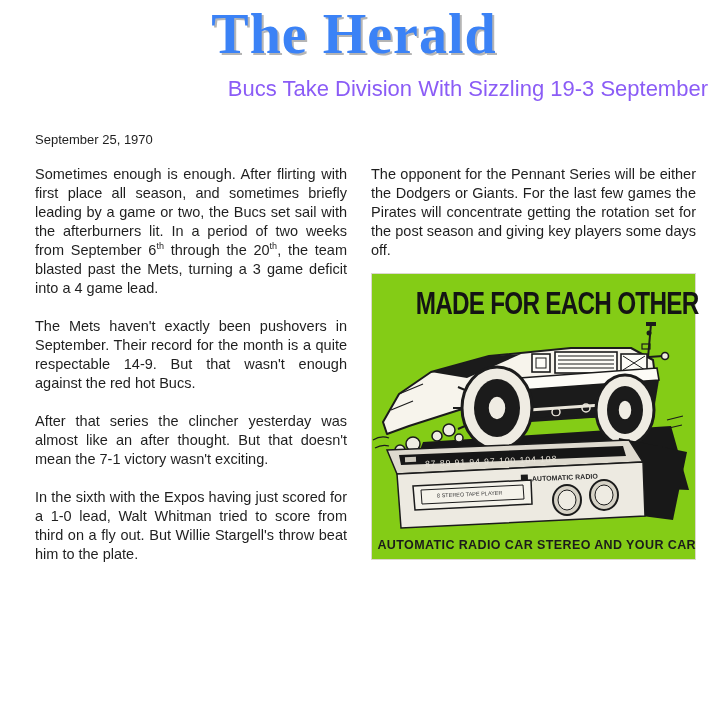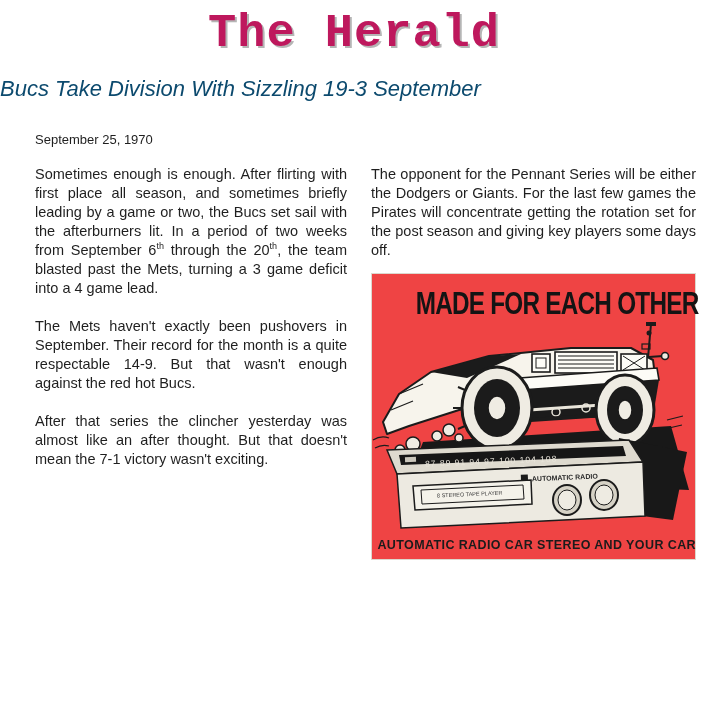--- a/index.html
+++ b/index.html
@@ -2,45 +2,45 @@
 <html><head>
 <meta charset="utf-8">
 <style>
   html,body{margin:0;padding:0;}
   body{
     width:708px;height:714px;background:#ffffff;overflow:hidden;
     font-family:"Liberation Sans",sans-serif;color:#1f1f1f;
   }
   .masthead{
     text-align:center;margin-top:6px;height:58px;
-    font-family:Liberation Mono, monospace;font-weight:bold;font-size:47px;line-height:56px;
-    color:#be185d;letter-spacing:1px;
+    font-family:Liberation Serif, serif;font-weight:bold;font-size:56px;line-height:56px;
+    color:#3b82f6;letter-spacing:1px;
     text-shadow:2px 2px 0 #b5b5b5;
   }
   .headline{
-    text-align:left;margin-top:11px;
-    font-size:22px;line-height:28px;color:#0c4a6e;font-style:italic;
+    text-align:right;margin-top:11px;
+    font-size:22px;line-height:28px;color:#8b5cf6;
   }
   .dateline{
     margin:27px 0 0 35px;font-size:13px;line-height:19px;
   }
   .columns{
     display:flex;margin:16px 12px 0 35px;gap:24px;
   }
   .col-left{width:320px;}
   .col-right{width:325px;}
   .col p{
     margin:0 0 19px 0;font-size:14.5px;line-height:19px;
     text-align:justify;color:#1f1f1f;
   }
   .col p:last-child{margin-bottom:0;}
   sup{font-size:9px;line-height:0;vertical-align:super;}
   
   .ad{
-    width:325px;height:287px;background:#ef4444;margin-top:-6px;
+    width:325px;height:287px;background:#84cc16;margin-top:-6px;
     box-sizing:border-box;padding-top:13px;
     box-shadow:0 0 0 1px #dcd8ce inset;
   }
   .ad-headline{text-align:center;height:36px;}
   .ad-headline span{
     display:inline-block;transform:scaleX(0.76);transform-origin:50% 50%;
     font-weight:bold;font-size:32px;line-height:34px;letter-spacing:-1px;
     color:#141414;white-space:nowrap;
   }
   .ad svg{display:block;}
@@ -57,20 +57,21 @@
 
 <div class="headline">Bucs Take Division With Sizzling 19-3 September</div>
 
 <div class="dateline">September 25, 1970</div>
 
 <div class="columns">
   <div class="col col-left">
     <p><span>Sometimes enough is enough. After flirting with first place all season, and sometimes briefly leading by a game or two, the Bucs set sail with the afterburners lit. In a period of two weeks from September 6</span><sup>th</sup><span> through the 20</span><sup>th</sup><span>, the team blasted past the Mets, turning a 3 game deficit into a 4 game lead.</span></p>
     <p>The Mets haven't exactly been pushovers in September. Their record for the month is a quite respectable 14-9. But that wasn't enough against the red hot Bucs.</p>
     <p>After that series the clincher yesterday was almost like an after thought. But that doesn't mean the 7-1 victory wasn't exciting.</p>
+    <p>In the sixth with the Expos having just scored for a 1-0 lead, Walt Whitman tried to score from third on a fly out. But Willie Stargell's throw beat him to the plate.</p>
   </div>
 
   <div class="col col-right">
     <p>The opponent for the Pennant Series will be either the Dodgers or Giants. For the last few games the Pirates will concentrate getting the rotation set for the post season and giving key players some days off.</p>
 
     <div class="ad">
       <div class="ad-headline"><span>MADE FOR EACH OTHER</span></div>
 
       <svg width="325" height="212" viewBox="0 0 325 212">
 

